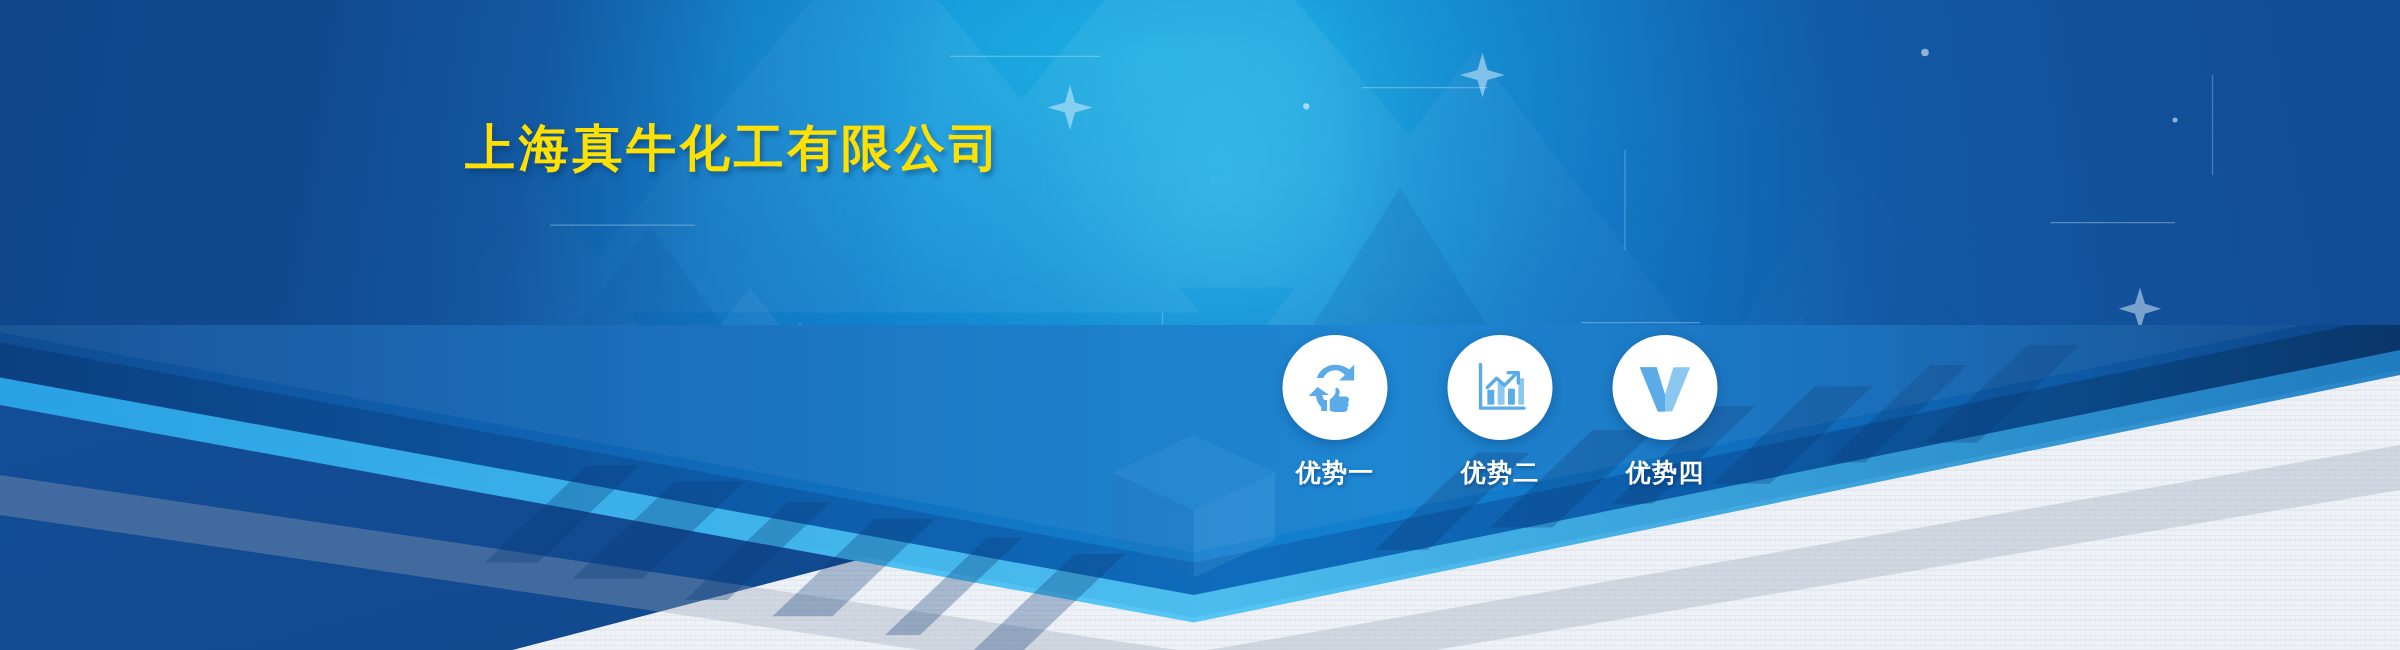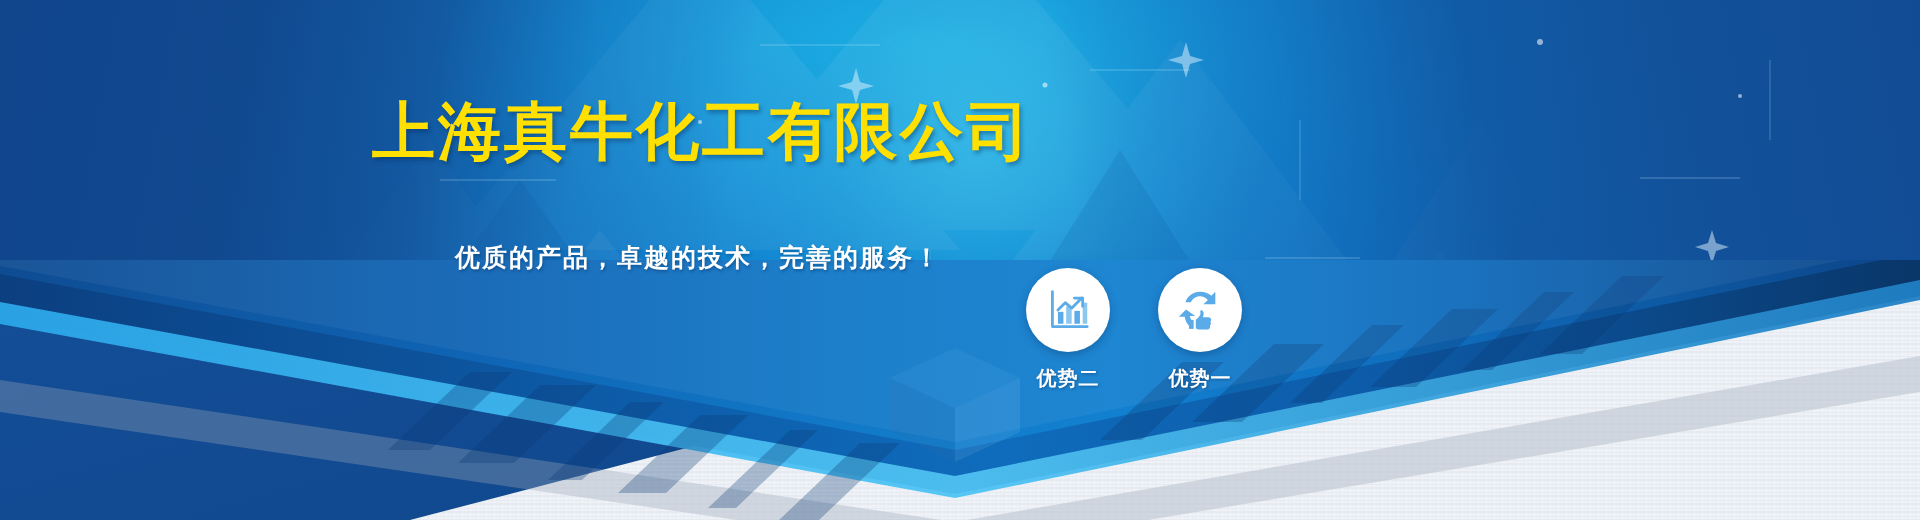--- a/index.html
+++ b/index.html
@@ -41,21 +41,21 @@
   
   .sparkles{position:absolute; inset:0;}
 
   
   .ribbon{position:absolute; left:0; right:0; bottom:0; height:260px;}
 
   
   .title{
     position:absolute;
     left:372px; top:97px;
-    font-size:63px;
+    font-size:40px;
     letter-spacing:3px;
     font-weight:700;
     color:#ffe000;
     text-shadow:2px 3px 4px rgba(0,40,90,0.40);
     white-space:nowrap;
     line-height:1.12;
   }
   .subtitle{
     position:absolute;
     left:455px; top:241px;
@@ -250,51 +250,61 @@
         <polygon points="890,118 955,148 955,202 890,172" fill="#083468" opacity="0.35"></polygon>
         <polygon points="955,148 1020,118 1020,172 955,202" fill="#ffffff" opacity="0.18"></polygon>
       </g>
 
       <polygon points="0,-120 0,6 955,182 1920,-16 1920,-120" fill="#ffffff" opacity="0.05"></polygon>
     </svg>
   </div>
 
   <div class="title">上海真牛化工有限公司</div>
 
-  <div class="subtitle">优质的产品，卓越的技术，完善的服务！</div>
 
   <div class="adv-row">
+
+    <div class="adv">
+      <div class="adv-circle">
+        <span>
+          <svg width="46" height="46" viewBox="0 0 48 48" fill="#5aabe8">
+            <path d="M24 5c-7.2 0-13.2 4.6-15.2 11h5.6c1.8-3.8 5.4-6.3 9.6-6.3 3.3 0 6.2 1.5 8.2 3.8l-4.6 4.6H40V4.9l-4.1 4.1C32.8 6.5 28.6 5 24 5z"></path>
+            <path d="M9.4 23.5 2 31h6.1c.4 3.6 2 6.9 4.4 9.4l4-4.1c-1.6-1.6-2.7-3.7-3.1-6H19l-9.6-6.8z"></path>
+            <path d="M12.5 34.5h4.9v9.2h-4.9z"></path>
+            <path d="M19.6 34.2c1.6-1.2 3.6-3.1 4.5-5 .5-1.1.4-2.6.2-3.7-.2-1 1-1.7 1.9-1.1 1 .7 1.7 1.9 1.7 3.6 0 1.3-.5 2.6-.9 3.5h5.8c1.6 0 2.9 1.3 2.9 2.8 0 .8-.3 1.5-.9 2 .4.5.6 1.1.6 1.8 0 .9-.4 1.7-1.1 2.2.2.4.3.8.3 1.3 0 1.5-1.3 2.8-2.9 2.8h-8c-1.5 0-3-.5-4.1-1.4v-8.8z"></path>
+          </svg>
+        </span>
+      </div>
+      <div class="adv-label">优势一</div>
+    </div>
 
     <div class="adv">
       <div class="adv-circle">
         <span>
           <svg width="44" height="44" viewBox="0 0 48 48" fill="none">
             <path d="M7 4v38h38" stroke="#5aabe8" stroke-width="3" stroke-linecap="round" stroke-linejoin="round"></path>
             <rect x="13" y="26" width="6" height="13" fill="#5aabe8"></rect>
             <rect x="22" y="20" width="6" height="19" fill="#8cc7f0"></rect>
             <rect x="31" y="25" width="6" height="14" fill="#5aabe8"></rect>
             <rect x="40" y="16" width="5" height="23" fill="#8cc7f0"></rect>
             <path d="M13 24l8-8 7 6 11-11" stroke="#5aabe8" stroke-width="3" stroke-linecap="round" stroke-linejoin="round"></path>
             <path d="M31 11h9v9" stroke="#5aabe8" stroke-width="3" stroke-linecap="round" stroke-linejoin="round"></path>
           </svg>
         </span>
       </div>
       <div class="adv-label">优势二</div>
     </div>
 
+
     <div class="adv">
       <div class="adv-circle">
         <span>
-          <svg width="46" height="46" viewBox="0 0 48 48" fill="#5aabe8">
-            <path d="M24 5c-7.2 0-13.2 4.6-15.2 11h5.6c1.8-3.8 5.4-6.3 9.6-6.3 3.3 0 6.2 1.5 8.2 3.8l-4.6 4.6H40V4.9l-4.1 4.1C32.8 6.5 28.6 5 24 5z"></path>
-            <path d="M9.4 23.5 2 31h6.1c.4 3.6 2 6.9 4.4 9.4l4-4.1c-1.6-1.6-2.7-3.7-3.1-6H19l-9.6-6.8z"></path>
-            <path d="M12.5 34.5h4.9v9.2h-4.9z"></path>
-            <path d="M19.6 34.2c1.6-1.2 3.6-3.1 4.5-5 .5-1.1.4-2.6.2-3.7-.2-1 1-1.7 1.9-1.1 1 .7 1.7 1.9 1.7 3.6 0 1.3-.5 2.6-.9 3.5h5.8c1.6 0 2.9 1.3 2.9 2.8 0 .8-.3 1.5-.9 2 .4.5.6 1.1.6 1.8 0 .9-.4 1.7-1.1 2.2.2.4.3.8.3 1.3 0 1.5-1.3 2.8-2.9 2.8h-8c-1.5 0-3-.5-4.1-1.4v-8.8z"></path>
+          <svg width="46" height="46" viewBox="0 0 48 48">
+            <polygon points="3,7 17,7 24,30 31,7 45,7 30,44 18,44" fill="#8cc7f0"></polygon>
+            <polygon points="3,7 17,7 24,30 24,44 18,44" fill="#5aabe8"></polygon>
           </svg>
         </span>
       </div>
-      <div class="adv-label">优势一</div>
+      <div class="adv-label">优势四</div>
     </div>
-
-
 
   </div>
 </div>
 
 </body></html>

